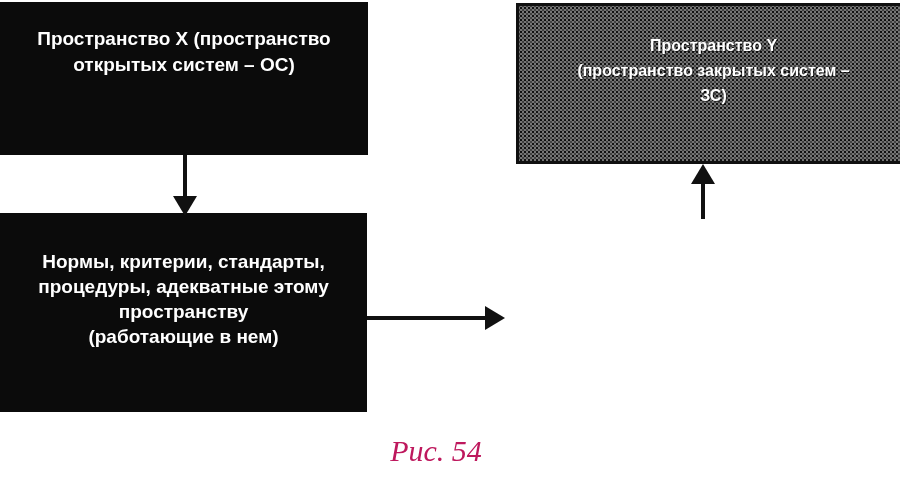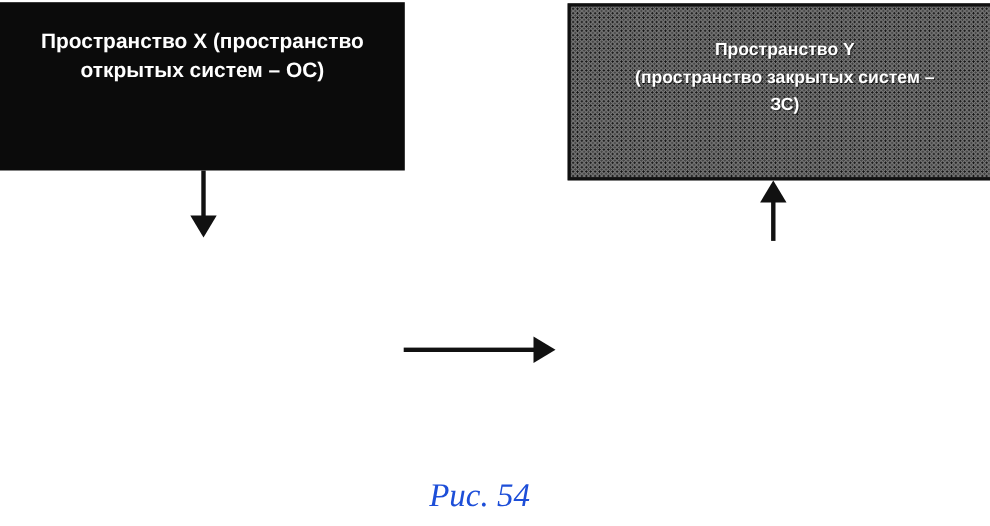--- a/index.html
+++ b/index.html
@@ -87,39 +87,45 @@
                   border-right: 12px solid transparent;
                   border-bottom: 20px solid #111111; }
   #arrow3-shaft { left: 701px; top: 182px; width: 4px; height: 37px; }
   .caption {
     position: absolute;
     left: 336px; top: 434px; width: 200px;
     text-align: center;
     font-family: "Liberation Serif", serif;
     font-style: italic;
     font-size: 30px;
-    color: #1d4ed8;
+    color: #be185d;
   }
 </style>
 </head>
 <body>
 
 <div class="canvas">
 
   <div class="box black-box" id="box-space-x">
     <div class="box-text">Пространство X (пространство
 открытых систем – ОС)</div>
   </div>
 
   <div class="box gray-box" id="box-space-y">
     <div class="box-text">Пространство Y
 (пространство закрытых систем –
 ЗС)</div>
   </div>
 
+  <div class="box black-box" id="box-norms">
+    <div class="box-text">Нормы, критерии, стандарты,
+процедуры, адекватные этому
+пространству
+(работающие в нем)</div>
+  </div>
 
 
   <div>
     <div class="shaft" id="arrow1-shaft"></div>
     <div class="head" id="arrow1-head"></div>
   </div>
 
   <div>
     <div class="shaft" id="arrow2-shaft"></div>
     <div class="head" id="arrow2-head"></div>

